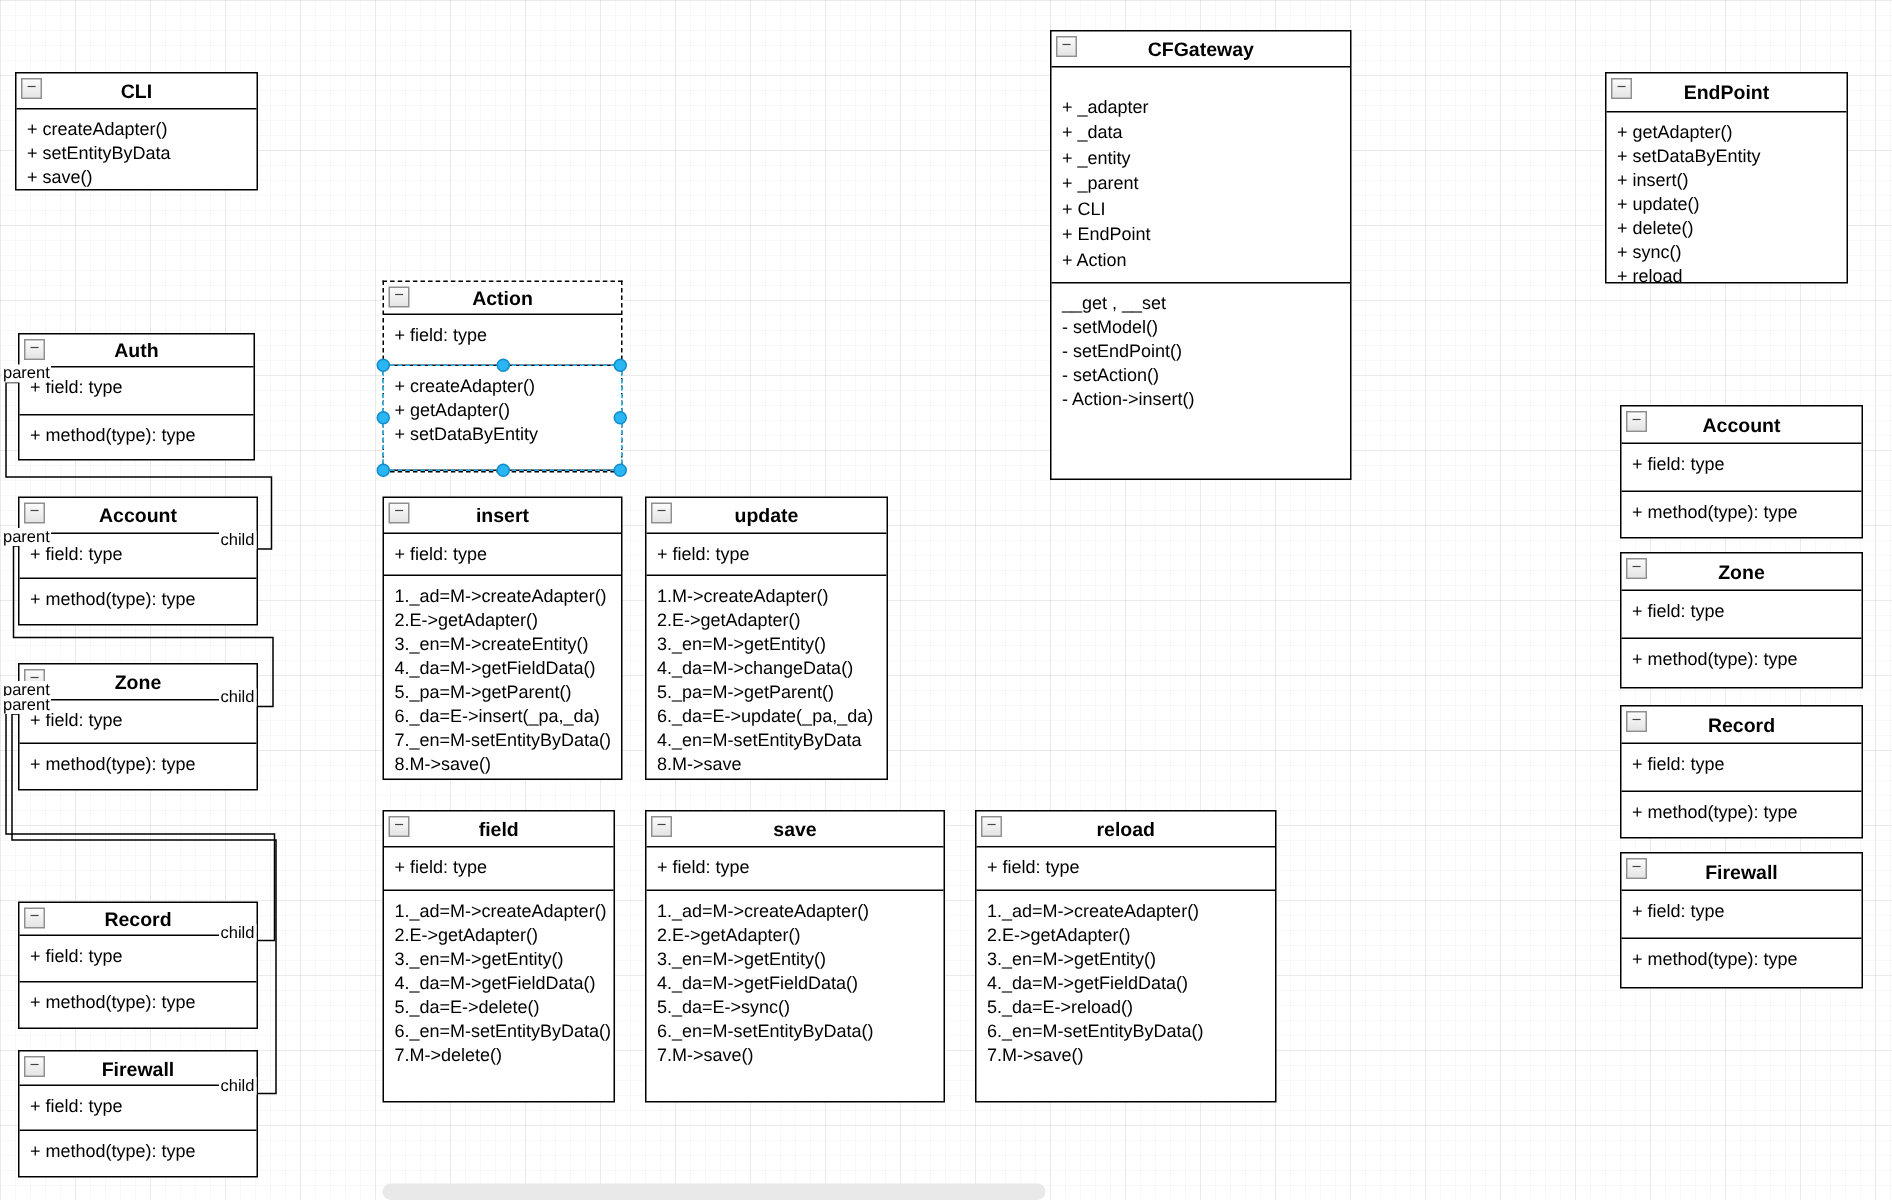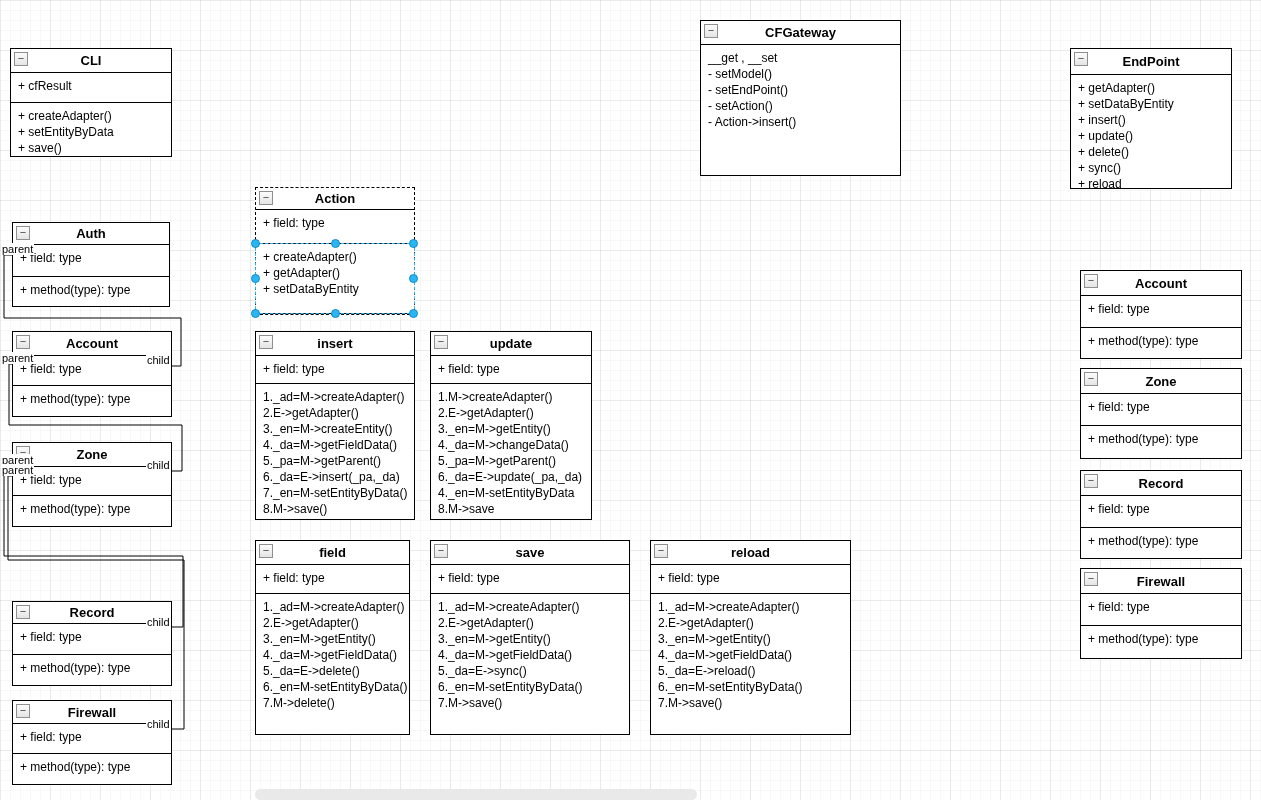--- a/index.html
+++ b/index.html
@@ -52,23 +52,20 @@
       <polyline points="12,364 9,364 9,425 182,425 182,471 172,471" fill="none" stroke="#000000" stroke-width="1"></polyline>
       <polyline points="12,466 4,466 4,556 183,556 183,627 172,627" fill="none" stroke="#000000" stroke-width="1"></polyline>
       <polyline points="12,476 8,476 8,560 184,560 184,729 172,729" fill="none" stroke="#000000" stroke-width="1"></polyline>
     </svg>
   <div id="scrollbar" style="left: 255px; top: 789px; width: 442px; height: 11px; background: rgb(233, 233, 233);"></div>
 <div class="uml-class" style="left: 10px; top: 48px; width: 162px;">
       <div class="uml-title" style="height: 24px;">
         <span class="collapse-btn">−</span>
         <span>CLI</span>
       </div>
-      <div class="uml-section" style="height: 30px;">
-        <div class="uml-line">+ cfResult</div>
-      </div>
       <div class="uml-section" style="height: 53px;">
         <div class="uml-line">+ createAdapter()</div>
         <div class="uml-line">+ setEntityByData</div>
         <div class="uml-line">+ save()</div>
       </div>
     </div>
     <div class="uml-class" style="left: 12px; top: 222px; width: 158px;">
       <div class="uml-title" style="height: 22px;">
         <span class="collapse-btn">−</span>
         <span>Auth</span>
@@ -240,20 +237,30 @@
         <div class="uml-line">4._da=M-&gt;getFieldData()</div>
         <div class="uml-line">5._da=E-&gt;reload()</div>
         <div class="uml-line">6._en=M-setEntityByData()</div>
         <div class="uml-line">7.M-&gt;save()</div>
       </div>
     </div>
     <div class="uml-class" style="left: 700px; top: 20px; width: 201px;">
       <div class="uml-title" style="height: 24px;">
         <span class="collapse-btn">−</span>
         <span>CFGateway</span>
+      </div>
+      <div class="uml-section" style="height: 144px;">
+        <div class="uml-line blank" style="line-height: 17px;"></div>
+        <div class="uml-line" style="line-height: 17px;">+ _adapter</div>
+        <div class="uml-line" style="line-height: 17px;">+ _data</div>
+        <div class="uml-line" style="line-height: 17px;">+ _entity</div>
+        <div class="uml-line" style="line-height: 17px;">+ _parent</div>
+        <div class="uml-line" style="line-height: 17px;">+ CLI</div>
+        <div class="uml-line" style="line-height: 17px;">+ EndPoint</div>
+        <div class="uml-line" style="line-height: 17px;">+ Action</div>
       </div>
       <div class="uml-section" style="height: 130px;">
         <div class="uml-line">__get , __set</div>
         <div class="uml-line">- setModel()</div>
         <div class="uml-line">- setEndPoint()</div>
         <div class="uml-line">- setAction()</div>
         <div class="uml-line">- Action-&gt;insert()</div>
       </div>
     </div>
     <div class="uml-class" style="left: 1070px; top: 48px; width: 162px;">

